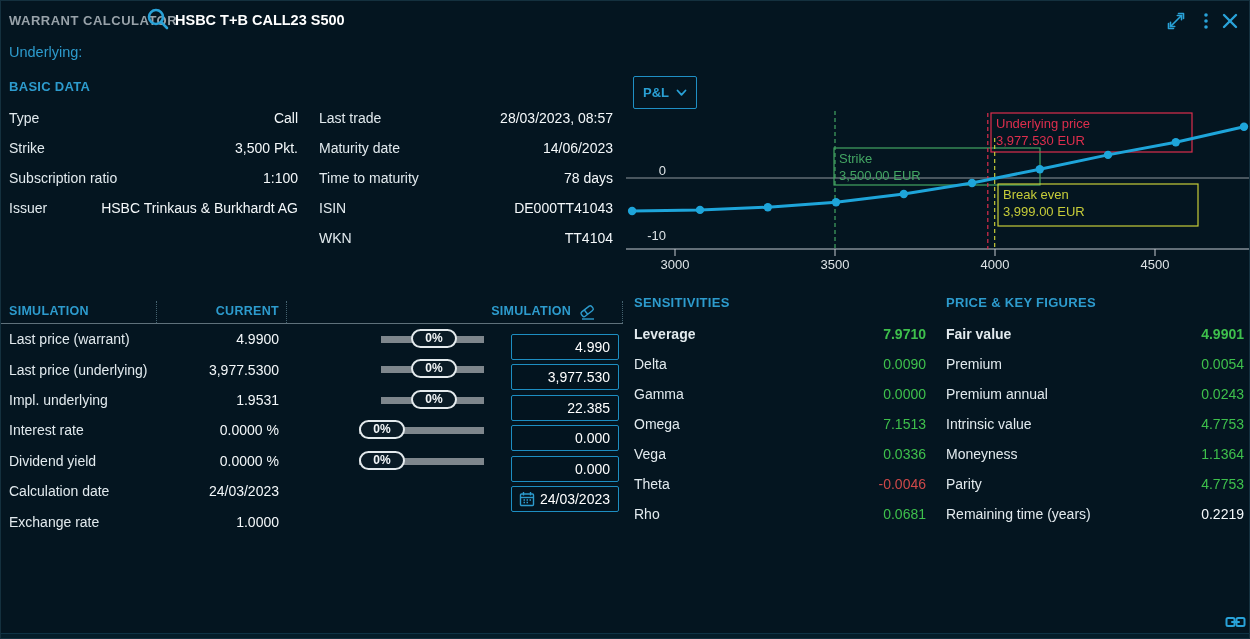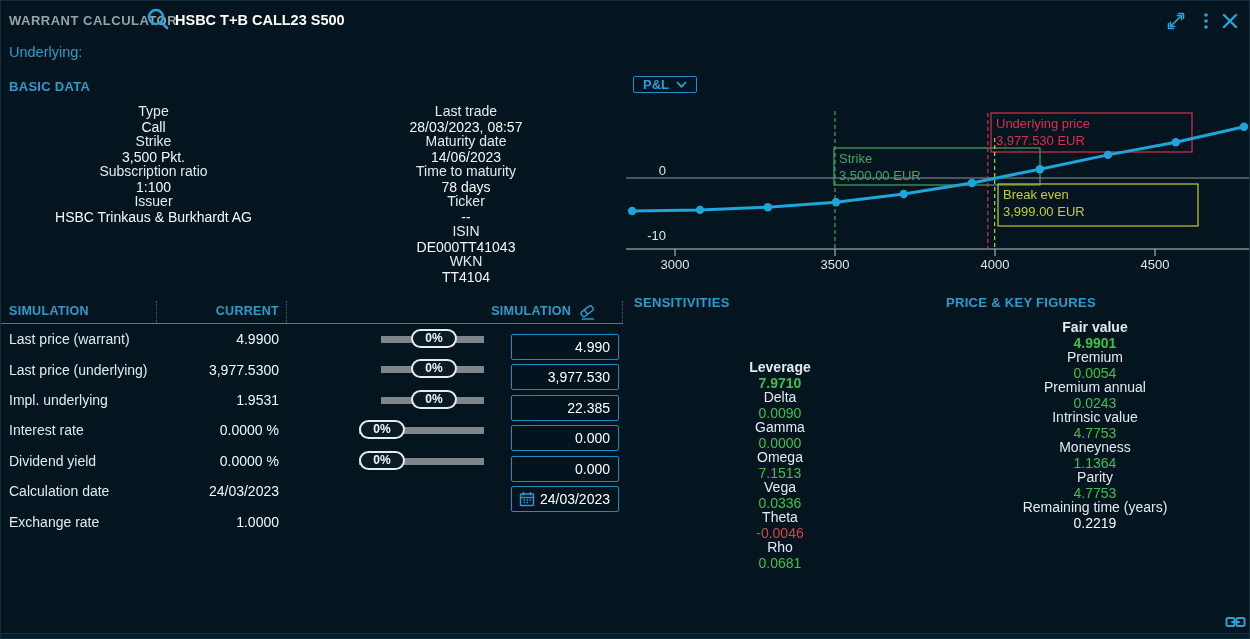--- a/index.html
+++ b/index.html
@@ -6,33 +6,33 @@
   .window{position:relative;width:1250px;height:639px;background:#041520;
     border:1px solid #14303e;box-sizing:border-box;overflow:hidden;
     font-family:"Liberation Sans",sans-serif;color:#e9eff2;}
   .abs{position:absolute;}
   .app-title{left:8px;top:12px;font-size:13px;font-weight:bold;color:#98a2a9;letter-spacing:.5px;}
   .instrument{left:174px;top:11px;font-size:14.5px;font-weight:bold;color:#ffffff;text-align:right;}
   .underlying{left:8px;top:43px;font-size:14.5px;color:#2d9bcd;}
   .section-hdr{font-size:13px;font-weight:bold;color:#2d9bcd;letter-spacing:.3px;}
   .icon{stroke:#29a2d8;fill:none;stroke-linecap:round;stroke-linejoin:round;}
   
-  .kv{display:flex;justify-content:space-between;align-items:center;height:30px;font-size:14px;flex-direction:column;}
+  .kv{display:flex;justify-content:space-between;align-items:center;height:30px;font-size:14px;}
   .kv .lbl{color:#e2eaee;white-space:nowrap;}
   .kv .val{color:#f4f8fa;white-space:nowrap;}
   .v-green{color:#3ec04c !important;}
   .v-red{color:#cd4949 !important;}
   .v-white{color:#f4f8fa !important;}
   .b{font-weight:bold;}
   
   #chart{left:625px;top:70px;width:625px;height:215px;}
   #chart-svg{position:absolute;left:0;top:0;width:625px;height:215px;}
   #pnl-btn{position:absolute;left:7px;top:5px;display:flex;align-items:center;gap:7px;
     background:transparent;border:1px solid #1f8fc4;border-radius:2px;color:#2aa0d4;
-    font-family:inherit;font-size:13px;font-weight:bold;padding:0 9px;cursor:pointer;z-index:2;}
+    font-family:inherit;font-size:13px;font-weight:bold;padding:8px 9px;cursor:pointer;z-index:2;}
   .tick{font-size:13px;fill:#dde3e6;font-family:"Liberation Sans",sans-serif;}
   .ann{font-size:13px;font-family:"Liberation Sans",sans-serif;}
   
   #sim-head{left:0;top:300px;width:622px;height:22px;border-bottom:1px solid #5f717b;}
   #sim-head .sh{position:absolute;top:3px;font-size:12.5px;font-weight:bold;color:#2d9bcd;letter-spacing:.3px;}
   #sim-head .sep{position:absolute;top:0;height:22px;border-left:1px dotted #44626f;}
   #sim-rows{left:0;top:323px;width:622px;}
   .sim-row{position:relative;height:30.4px;}
   .sim-row .lbl{position:absolute;left:8px;top:50%;transform:translateY(-50%);font-size:14px;color:#e2eaee;white-space:nowrap;}
   .sim-row .cur{position:absolute;right:344px;top:50%;transform:translateY(-50%);font-size:14px;color:#f4f8fa;white-space:nowrap;}
@@ -45,21 +45,21 @@
     text-align:center;line-height:15px;cursor:grab;}
   .pill.center{left:52px;}
   .pill.left{left:0;}
   .input-zone{position:absolute;left:510px;top:10px;width:108px;height:26px;}
   input.sim{width:100%;height:100%;box-sizing:border-box;background:#03141f;border:1px solid #1d8ec2;
     border-radius:2px;color:#ffffff;text-align:right;font-size:14px;padding:0 8px;font-family:inherit;}
   .date-box{display:flex;align-items:center;width:100%;height:100%;box-sizing:border-box;
     background:#03141f;border:1px solid #1d8ec2;border-radius:2px;padding:0 8px 0 7px;cursor:pointer;}
   .date-box .dval{margin-left:auto;font-size:14px;color:#ffffff;}
   
-  #sens{left:633px;top:318px;width:292px;margin-top:40px;}
+  #sens{left:633px;top:318px;width:292px;}
   #price{left:945px;top:318px;width:298px;}
   
   .bottom-strip{left:0;top:632px;width:100%;height:7px;background:#051d29;border-top:1px solid #0f3345;}
 </style>
 </head>
 <body>
 
 <div class="window">
 
   <span class="abs app-title">WARRANT CALCULATOR</span>
@@ -112,24 +112,20 @@
         <span class="lbl">Last trade</span>
         <span class="val">28/03/2023, 08:57</span>
       </div>
       <div class="kv">
         <span class="lbl">Maturity date</span>
         <span class="val">14/06/2023</span>
       </div>
       <div class="kv">
         <span class="lbl">Time to maturity</span>
         <span class="val">78 days</span>
-      </div>
-      <div class="kv">
-        <span class="lbl">Ticker</span>
-        <span class="val">--</span>
       </div>
       <div class="kv">
         <span class="lbl">ISIN</span>
         <span class="val">DE000TT41043</span>
       </div>
       <div class="kv">
         <span class="lbl">WKN</span>
         <span class="val">TT4104</span>
       </div>
     </div>

